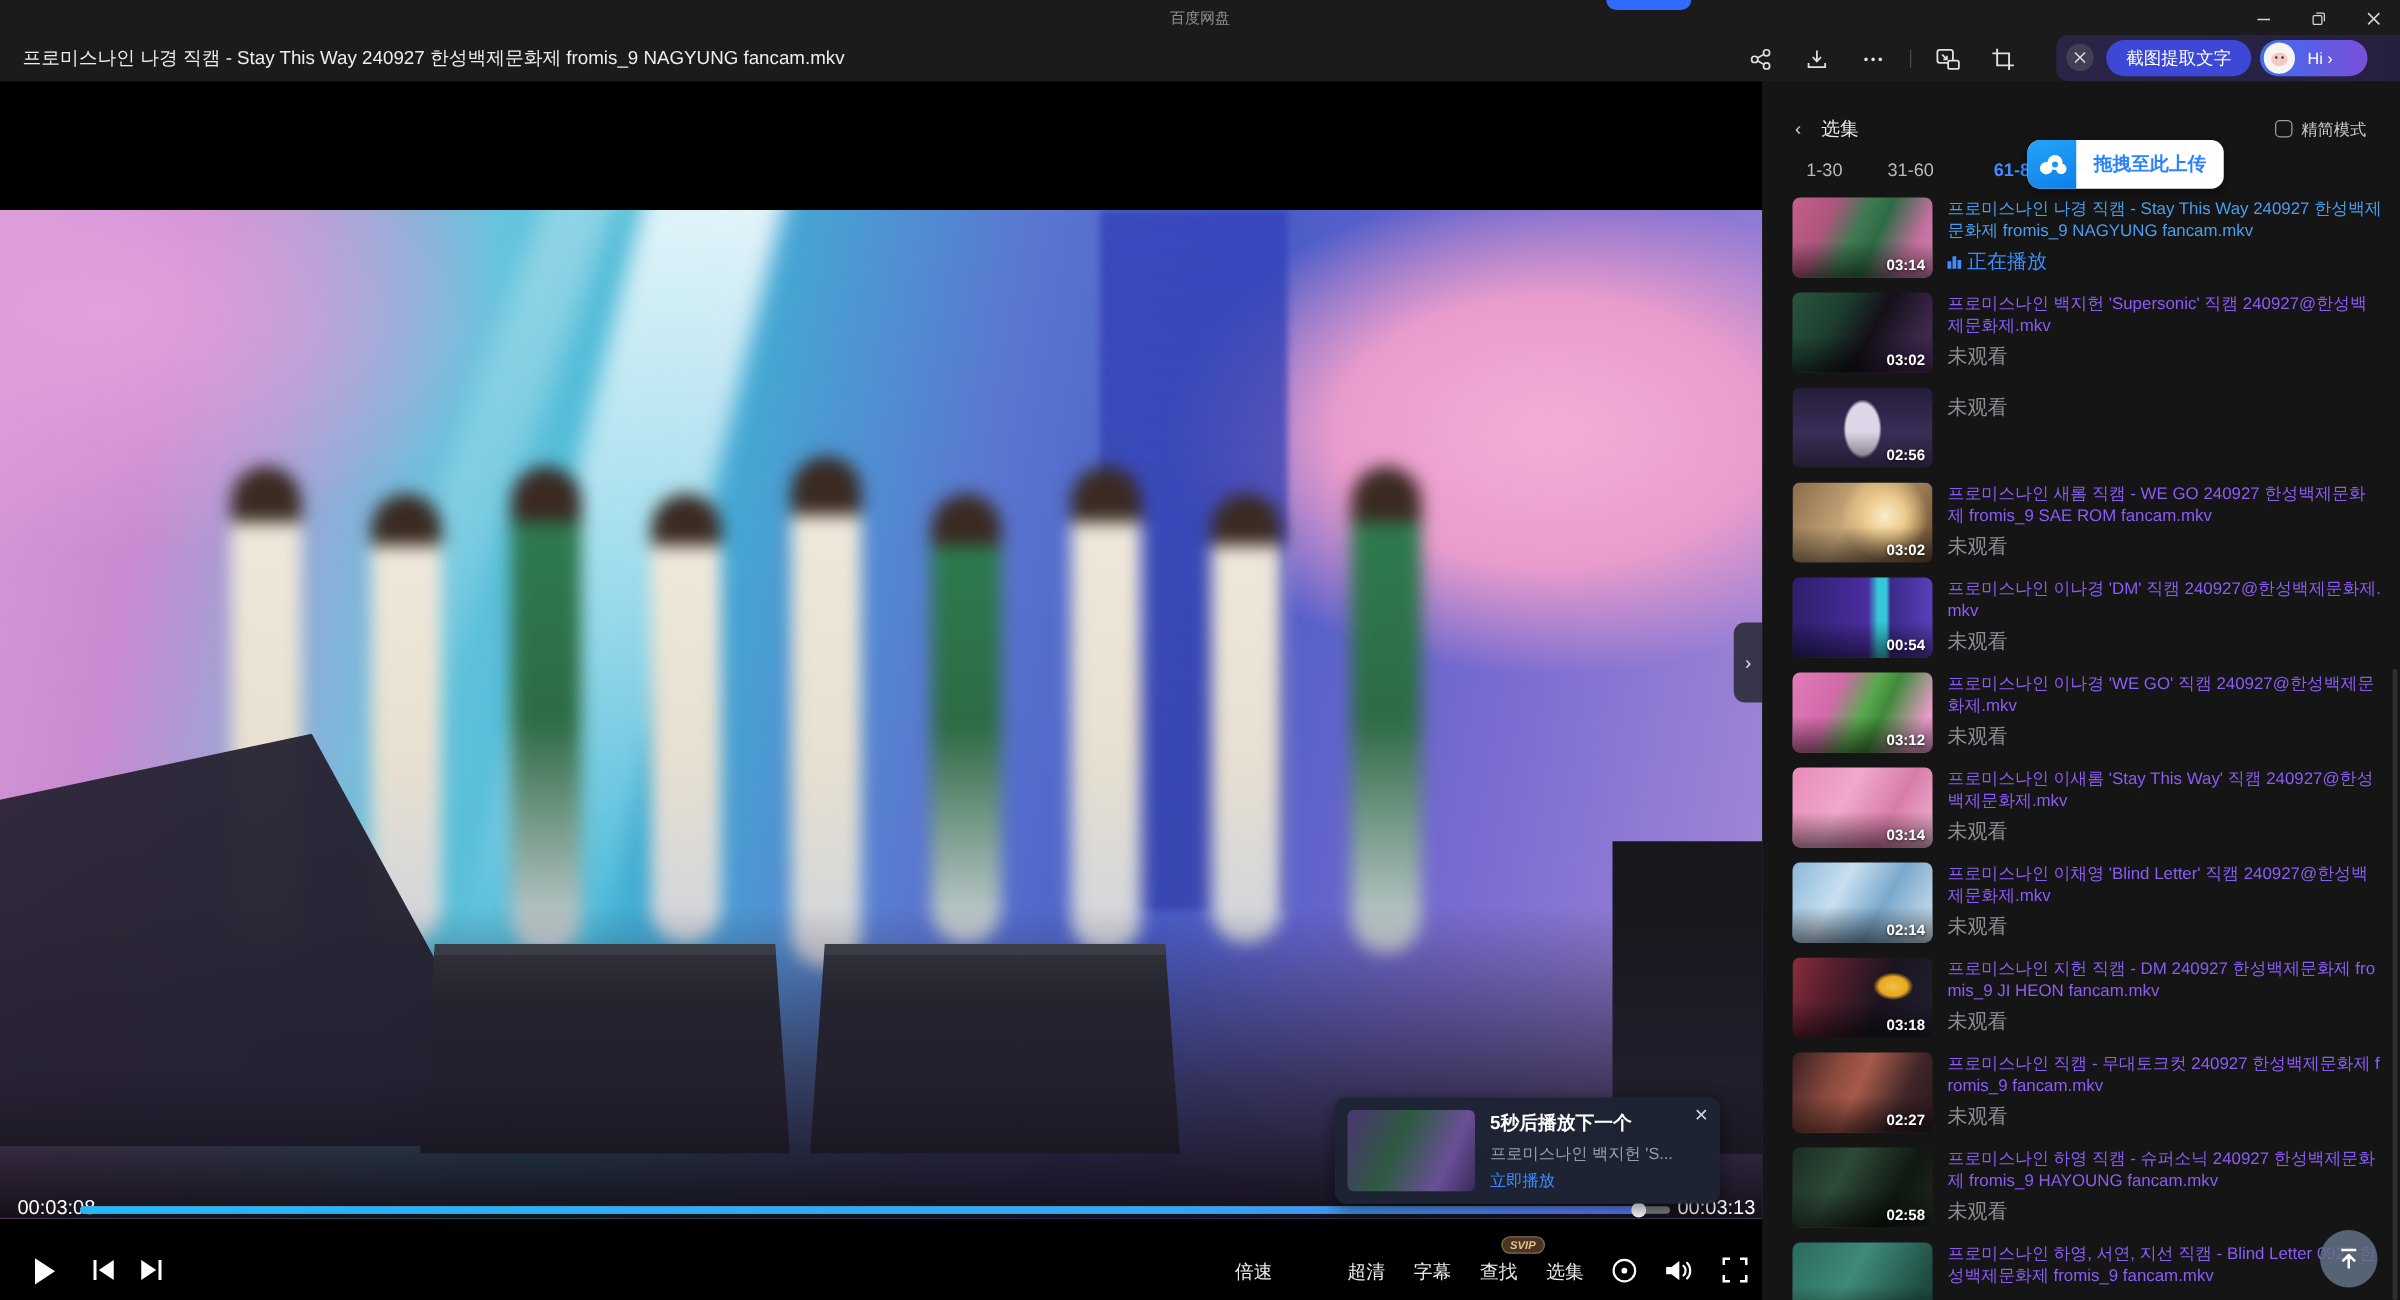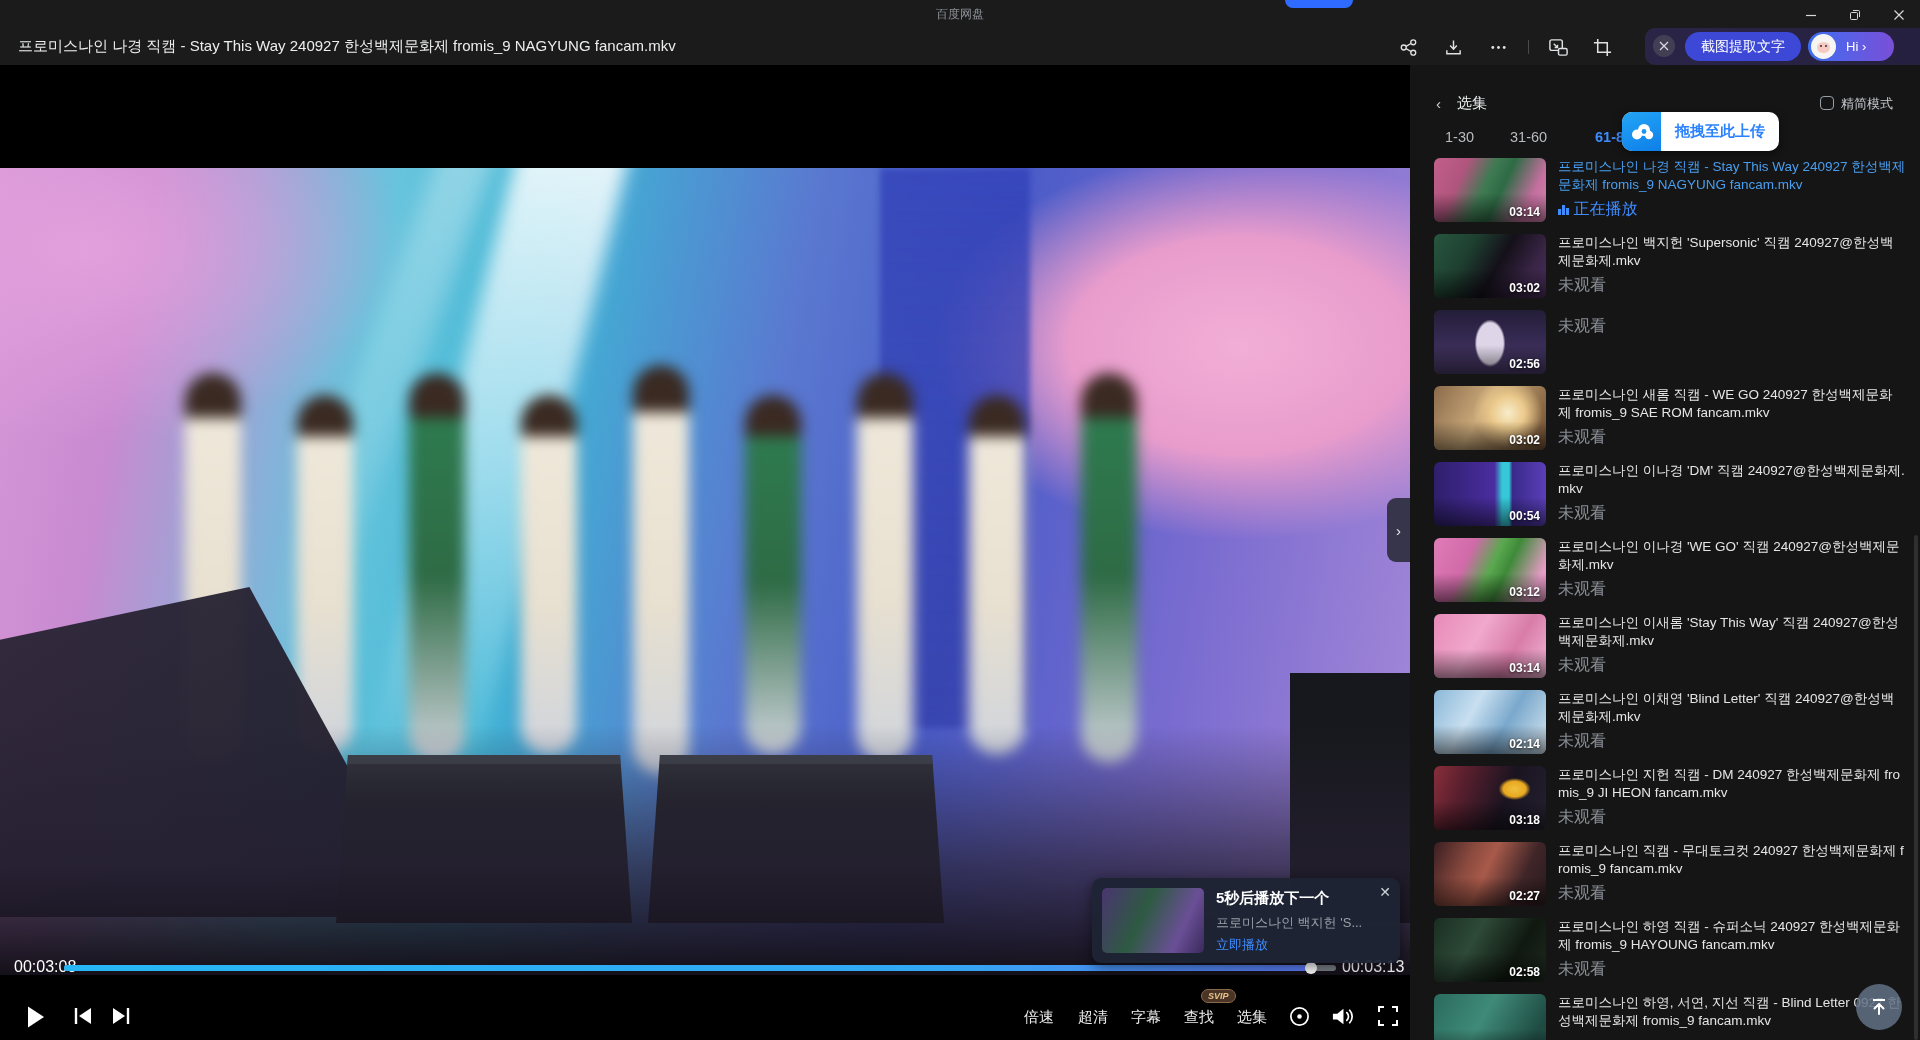--- a/index.html
+++ b/index.html
@@ -47,39 +47,39 @@
   .leftwedge { position:absolute; left:0; bottom:58px; width:430px; height:330px; background:linear-gradient(150deg,rgba(42,37,53,.95),rgba(28,24,38,.95)); clip-path:polygon(0 16%,58% 0,100% 100%,0 100%); }
   .spk { position:absolute; bottom:52px; width:296px; height:168px; background:linear-gradient(180deg,#34373e 0%,#23252b 28%,#1b1d22 100%); clip-path:polygon(4% 0,96% 0,100% 100%,0 100%); }
   .spk::before { content:""; position:absolute; left:4%; top:0; width:92%; height:9px; background:#3f434b; }
   .spk.s1 { left:336px; } .spk.s2 { left:648px; }
   .rightblock { position:absolute; right:0; bottom:52px; width:120px; height:250px; background:#17181d; }
   .stagefade { position:absolute; left:0; bottom:0; width:100%; height:250px; background:linear-gradient(180deg,rgba(0,0,0,0) 0%,rgba(38,32,51,.7) 55%,#141019 100%); }
 
   .collapse-btn { position:absolute; right:0; top:433px; width:23px; height:64px; background:rgba(36,40,50,.85); border-radius:9px 0 0 9px; display:flex; align-items:center; justify-content:center; color:#e8e8e8; font-size:15px; z-index:6; }
 
   
-  .popup { position:absolute; left:1092px; top:813px; width:308px; height:85px; background:rgba(30,36,52,.95); border-radius:9px; z-index:8; box-shadow:0 4px 14px rgba(0,0,0,.5); }
+  .popup { position:absolute; left:1068px; top:813px; width:308px; height:85px; background:rgba(30,36,52,.95); border-radius:9px; z-index:8; box-shadow:0 4px 14px rgba(0,0,0,.5); }
   .popup-thumb { position:absolute; left:10px; top:10px; width:102px; height:65px; border-radius:5px; background:linear-gradient(115deg,#4a3570 0%,#2e5a42 40%,#6a4f96 75%,#3a2a5c 100%); }
   .popup-title { position:absolute; left:124px; top:11px; font-size:15px; font-weight:bold; color:#fff; }
   .popup-sub { position:absolute; left:124px; top:36px; font-size:13px; color:#9aa0a8; }
   .popup-action { position:absolute; left:124px; top:58px; font-size:13px; color:#3f8cff; }
   .popup-close { position:absolute; right:9px; top:6px; font-size:14px; color:#d0d3d8; }
 
   
   .time { position:absolute; font-size:16px; color:#fff; z-index:7; }
   .time-cur { left:14px; top:893px; }
   .time-total { left:1342px; top:893px; }
   .bar { position:absolute; left:64px; top:900px; width:1272px; height:6px; border-radius:3px; background:#7a7f88; z-index:7; }
   .bar-fill { position:relative; height:6px; border-radius:3px; background:linear-gradient(90deg,#27b7f5 0%,#33a7f3 70%,#5b79f2 100%); }
   .bar-handle { position:absolute; right:-6px; top:-3px; width:12px; height:12px; border-radius:50%; background:#fff; }
   .controls { position:absolute; left:0; top:930px; width:1410px; height:45px; z-index:7; }
   .pc-icon { position:absolute; top:10px; color:#fff; }
   .pc-play { left:26px; } .pc-prev { left:72px; } .pc-next { left:110px; }
   .ctl-label { position:absolute; top:13px; font-size:15px; color:#ececec; }
-  .l-speed { left:1024px; } .l-quality { left:1078px; } .l-subtitle { left:1131px; } .l-search { left:1184px; } .l-episodes { left:1237px; }
+  .l-speed { left:988px; } .l-quality { left:1078px; } .l-subtitle { left:1131px; } .l-search { left:1184px; } .l-episodes { left:1237px; }
   .svip-badge { position:absolute; left:1201px; top:-6px; padding:1px 6px; font-size:9px; font-style:italic; font-weight:bold; color:#e8c48a; background:#4a3426; border:1px solid #8a6a4a; border-radius:8px; }
   .ci-settings { left:1288px; } .ci-volume { left:1330px; } .ci-full { left:1377px; }
 
   
   .sidebar { position:absolute; left:1410px; top:65px; width:510px; height:975px; background:#151515; }
   .sb-back { position:absolute; left:26px; top:30px; font-size:15px; color:#cfd2d6; }
   .sb-title { position:absolute; left:47px; top:29px; font-size:15px; color:#eaeced; }
   .mode-box { position:absolute; left:410px; top:31px; width:14px; height:14px; border:1.5px solid #9aa0a6; border-radius:4px; }
   .mode-label { position:absolute; left:431px; top:30px; font-size:13px; color:#c8cbd0; }
   .tab { position:absolute; top:64px; font-size:14.5px; color:#b8bbc0; }
@@ -88,21 +88,21 @@
   .upload-tip { position:absolute; left:212px; top:47px; height:39px; display:flex; align-items:center; background:#fff; border-radius:10px; box-shadow:0 3px 10px rgba(0,0,0,.45); z-index:5; }
   .tip-logo { width:39px; height:39px; border-radius:10px 0 0 10px; background:linear-gradient(160deg,#23a5f6,#0e7fe9); display:flex; align-items:center; justify-content:center; }
   .tip-text { padding:0 14px; font-size:15px; font-weight:bold; color:#2b82ff; white-space:nowrap; }
 
   .playlist { position:absolute; left:24px; top:93px; width:482px; }
   .pl-item { display:flex; margin-bottom:12px; }
   .thumb { position:relative; flex:0 0 112px; width:112px; height:64px; border-radius:6px; overflow:hidden; }
   .thumb::after { content:""; position:absolute; inset:0; background:linear-gradient(180deg,rgba(0,0,0,0) 55%,rgba(0,0,0,.55) 100%); }
   .dur { position:absolute; right:6px; bottom:3px; font-size:12px; font-weight:bold; color:#fff; z-index:2; text-shadow:0 1px 3px rgba(0,0,0,.8); }
   .pl-body { margin-left:12px; width:348px; }
-  .pl-title { font-size:13.5px; line-height:17.5px; color:#e5e5e5; max-height:35px; overflow:hidden; word-break:break-all; }
+  .pl-title { font-size:13.5px; line-height:17.5px; color:#8b5cf6; max-height:35px; overflow:hidden; word-break:break-all; }
   .pl-title.playing { color:#4a9ef0; }
   .pl-status { margin-top:6px; font-size:16px; color:#8a8f96; display:flex; align-items:center; gap:5px; }
   .pl-status.now { color:#3f8cff; }
   .eq-icon { display:none; align-items:flex-end; gap:1.5px; height:10px; }
   .eq-icon i { display:block; width:2.5px; background:#3f8cff; }
   .eq-icon i:nth-child(1){ height:6px; } .eq-icon i:nth-child(2){ height:10px; } .eq-icon i:nth-child(3){ height:7px; }
 
   
   .t1 { background:linear-gradient(115deg,#c2608a 0%,#b0557e 25%,#3f7a52 45%,#2e6b45 58%,#c46f9e 82%,#d886b4 100%); }
   .t2 { background:linear-gradient(120deg,#27563f 0%,#1e3f30 30%,#141019 55%,#3a2547 80%,#4a2d5c 100%); }

